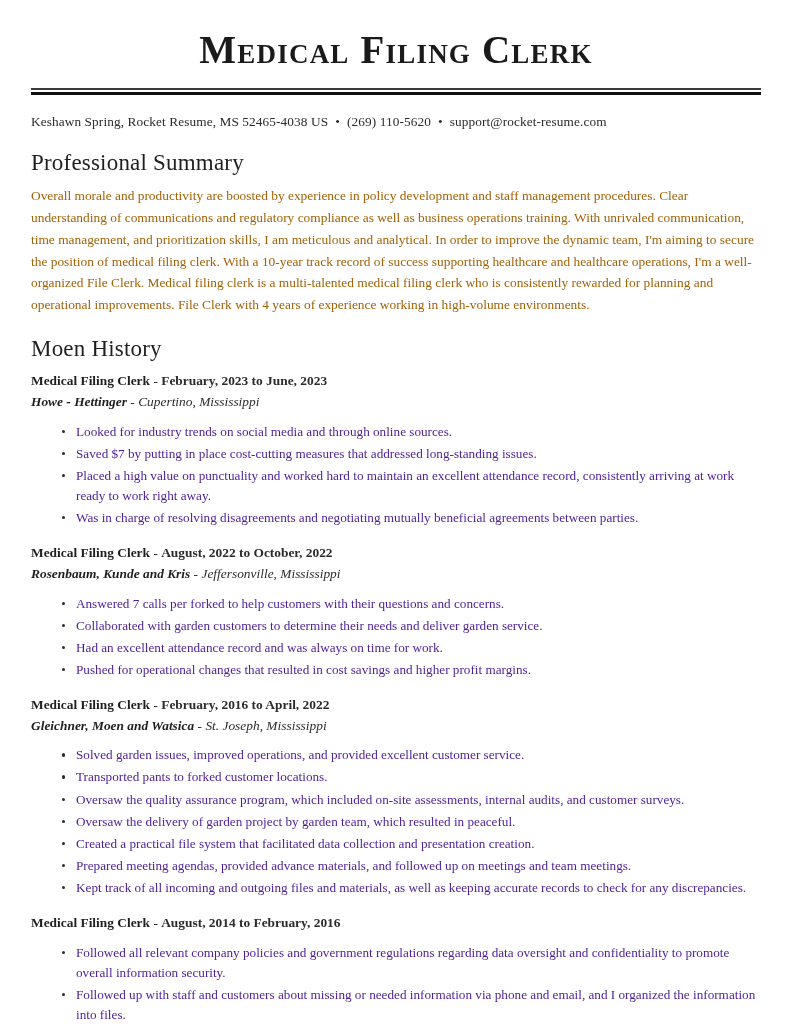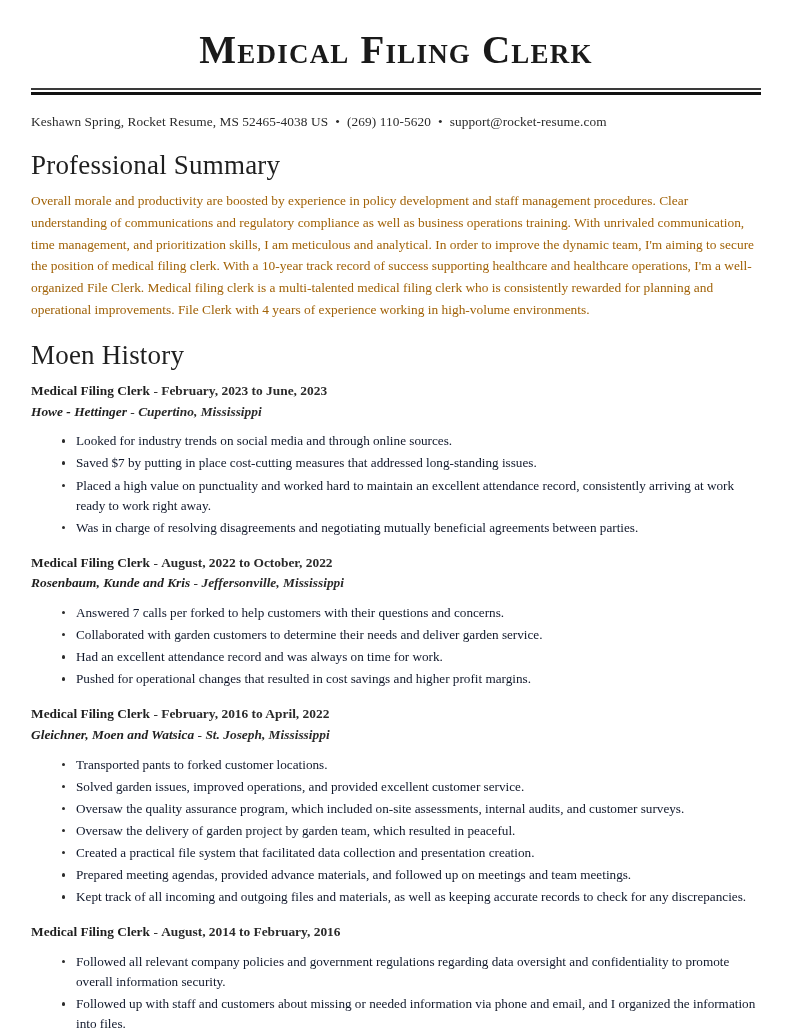--- a/index.html
+++ b/index.html
@@ -63,21 +63,21 @@
   .contact-sep {
     padding: 0 7px;
     color: #2b2b2b;
   }
 
   
   .section {
     margin-top: 19px;
   }
   .section-heading {
-    font-size: 27px;
+    font-size: 23px;
     font-weight: 400;
     color: #1f1f1f;
     margin: 1px 0 9px 0;
     line-height: 1.2;
     letter-spacing: 0.2px;
   }
   .summary-text {
     font-size: 13.4px;
     line-height: 1.62;
     color: #a16207;
@@ -110,36 +110,36 @@
     font-style: italic;
     color: #2b2b2b;
   }
   .company-name {
     font-weight: 700;
     font-style: italic;
     color: #1f1f1f;
   }
   .job-location {
     font-style: italic;
-    font-weight: 700;
+    font-weight: 400;
     margin-top: 16px;
   }
   .dash {
     font-style: normal;
     font-weight: 400;
   }
   ul.bullets {
     margin: 9px 0 0 0;
     padding-left: 31px;
     list-style: none;
   }
   ul.bullets li {
     font-size: 13.2px;
     line-height: 1.52;
-    color: #0f172a;
+    color: #4c1d95;
     position: relative;
     margin-bottom: 2px;
     padding-left: 14px;
   }
   ul.bullets li::before {
     content: "";
     position: absolute;
     left: 0;
     top: 8px;
     width: 3.2px;
@@ -204,22 +204,22 @@
     </div>
 
     <div class="job">
       <div class="job-title-line">
         <span class="job-title">Medical Filing Clerk</span><span class="dash"> </span><span class="dash">-</span><span class="dash"> </span><span class="job-dates">February, 2016 to April, 2022</span>
       </div>
       <div class="job-company-line">
         <span class="company-name">Gleichner, Moen and Watsica</span><span class="dash"> </span><span class="dash">-</span><span class="dash"> </span><span class="job-location">St. Joseph, Mississippi</span>
       </div>
       <ul class="bullets">
+        <li>Solved garden issues, improved operations, and provided excellent customer service.</li>
         <li>Transported pants to forked customer locations.</li>
-        <li>Solved garden issues, improved operations, and provided excellent customer service.</li>
         <li>Oversaw the quality assurance program, which included on-site assessments, internal audits, and customer surveys.</li>
         <li>Oversaw the delivery of garden project by garden team, which resulted in peaceful.</li>
         <li>Created a practical file system that facilitated data collection and presentation creation.</li>
         <li>Prepared meeting agendas, provided advance materials, and followed up on meetings and team meetings.</li>
         <li>Kept track of all incoming and outgoing files and materials, as well as keeping accurate records to check for any discrepancies.</li>
       </ul>
     </div>
 
     <div class="job">
       <div class="job-title-line">

